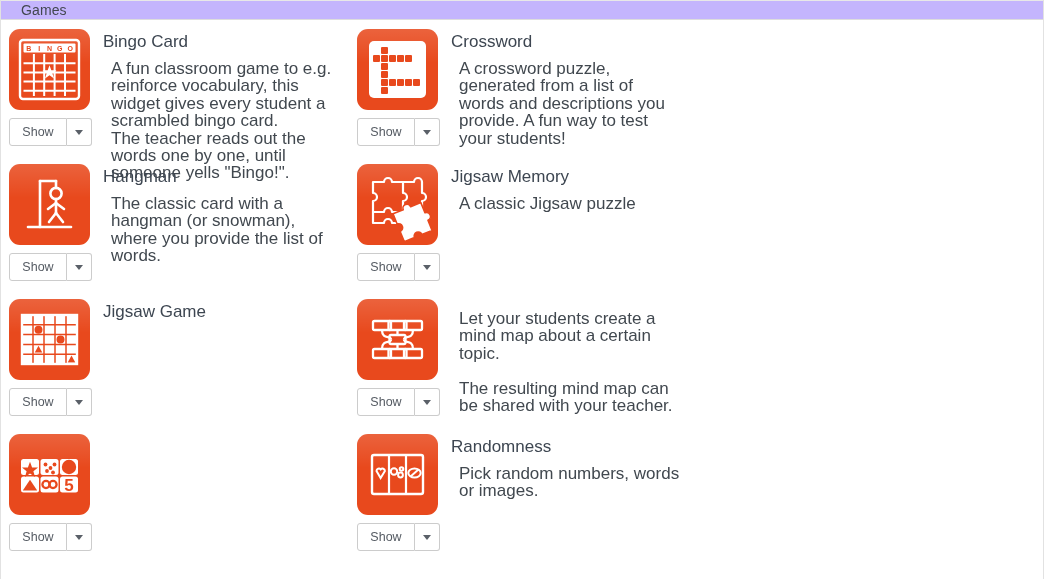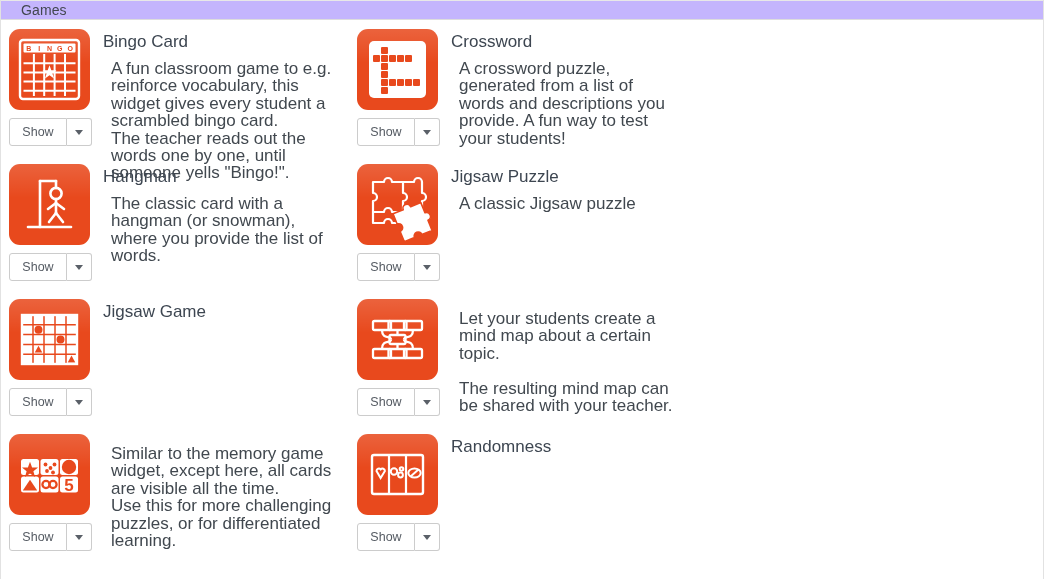--- a/index.html
+++ b/index.html
@@ -256,21 +256,21 @@
           </svg>
         </div>
         <div class="btn-group">
           <div class="btn-main">Show</div>
           <div class="btn-caret">
             <span class="caret"></span>
           </div>
         </div>
       </div>
       <div class="cell-text">
-        <div class="item-title">Jigsaw Puzzle</div>
+        <div class="item-title">Jigsaw Memory</div>
         <div class="item-desc">A classic Jigsaw puzzle</div>
       </div>
     </div>
 
     <div class="cell">
       <div class="cell-icon-col">
         <div class="tile">
           <svg viewBox="0 0 81 81">
             <rect x="13" y="16" width="55" height="49" fill="#ffffff"></rect>
             <g stroke="#e8491d" stroke-width="1.5">
@@ -369,22 +369,20 @@
           </svg>
         </div>
         <div class="btn-group">
           <div class="btn-main">Show</div>
           <div class="btn-caret">
             <span class="caret"></span>
           </div>
         </div>
       </div>
       <div class="cell-text">
-        <div class="item-desc">Similar to the memory game widget, except here, all cards are visible all the time.
-Use this for more challenging puzzles, or for differentiated learning.</div>
       </div>
     </div>
 
     <div class="cell">
       <div class="cell-icon-col">
         <div class="tile">
           <svg viewBox="0 0 81 81">
             <rect x="15" y="21" width="51" height="39" rx="2" fill="none" stroke="#ffffff" stroke-width="2.4"></rect>
             <g stroke="#ffffff" stroke-width="2.2">
               <line x1="32" y1="21" x2="32" y2="60"></line>
@@ -402,17 +400,18 @@
         </div>
         <div class="btn-group">
           <div class="btn-main">Show</div>
           <div class="btn-caret">
             <span class="caret"></span>
           </div>
         </div>
       </div>
       <div class="cell-text">
         <div class="item-title">Randomness</div>
+        <div class="item-desc">Pick random numbers, words or images.</div>
       </div>
     </div>
 
   </div>
 </div>
 
 </body></html>

